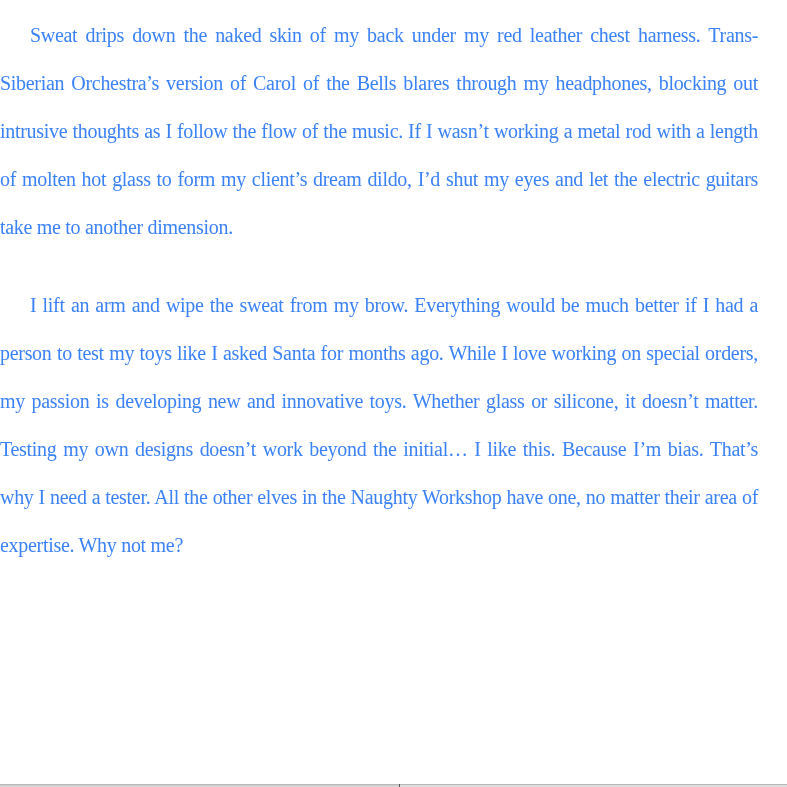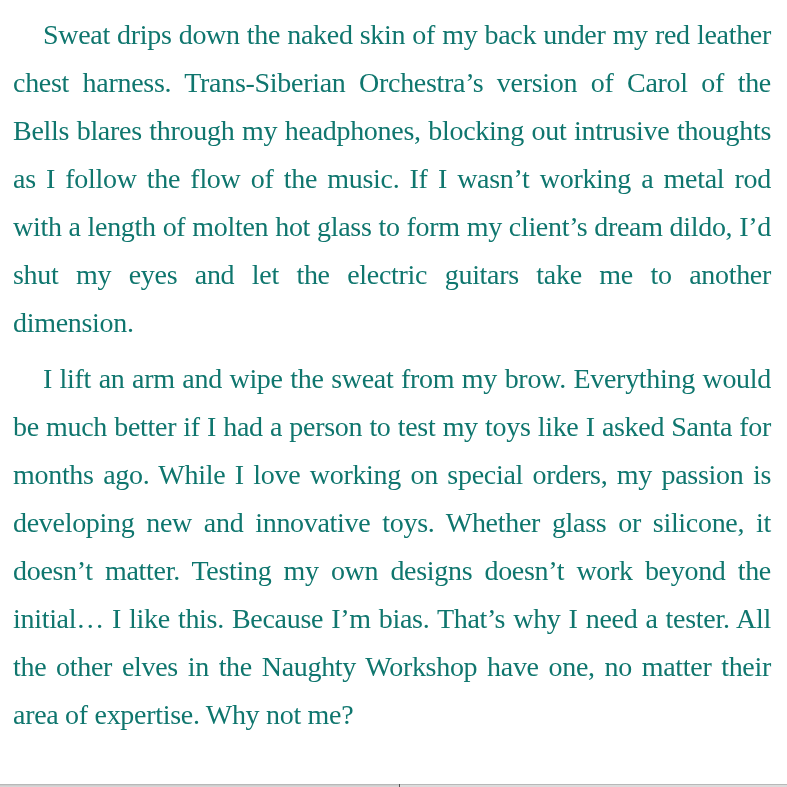--- a/index.html
+++ b/index.html
@@ -8,36 +8,36 @@
       background: #ffffff;
     }
     body {
       width: 787px;
       height: 787px;
       overflow: hidden;
       position: relative;
     }
     .page {
       position: absolute;
-      left: 13px;
+      left: 0;
       top: 11px;
       width: 758px;
       font-family: "Liberation Serif", "DejaVu Serif", serif;
-      font-size: 28px;
+      font-size: 20px;
       line-height: 48px;
-      color: #0f766e;
+      color: #3b82f6;
       letter-spacing: -0.3px;
     }
     .para {
       margin: 0;
       text-align: justify;
       text-indent: 30px;
     }
     .para + .para {
-      margin-top: 8px;
+      margin-top: 30px;
     }
     .bottom-bar {
       position: absolute;
       left: 0;
       top: 784px;
       width: 787px;
       height: 3px;
       background: linear-gradient(#c8c8c8, #e4e4e4);
       border-top: 1px solid #b8b8b8;
     }

